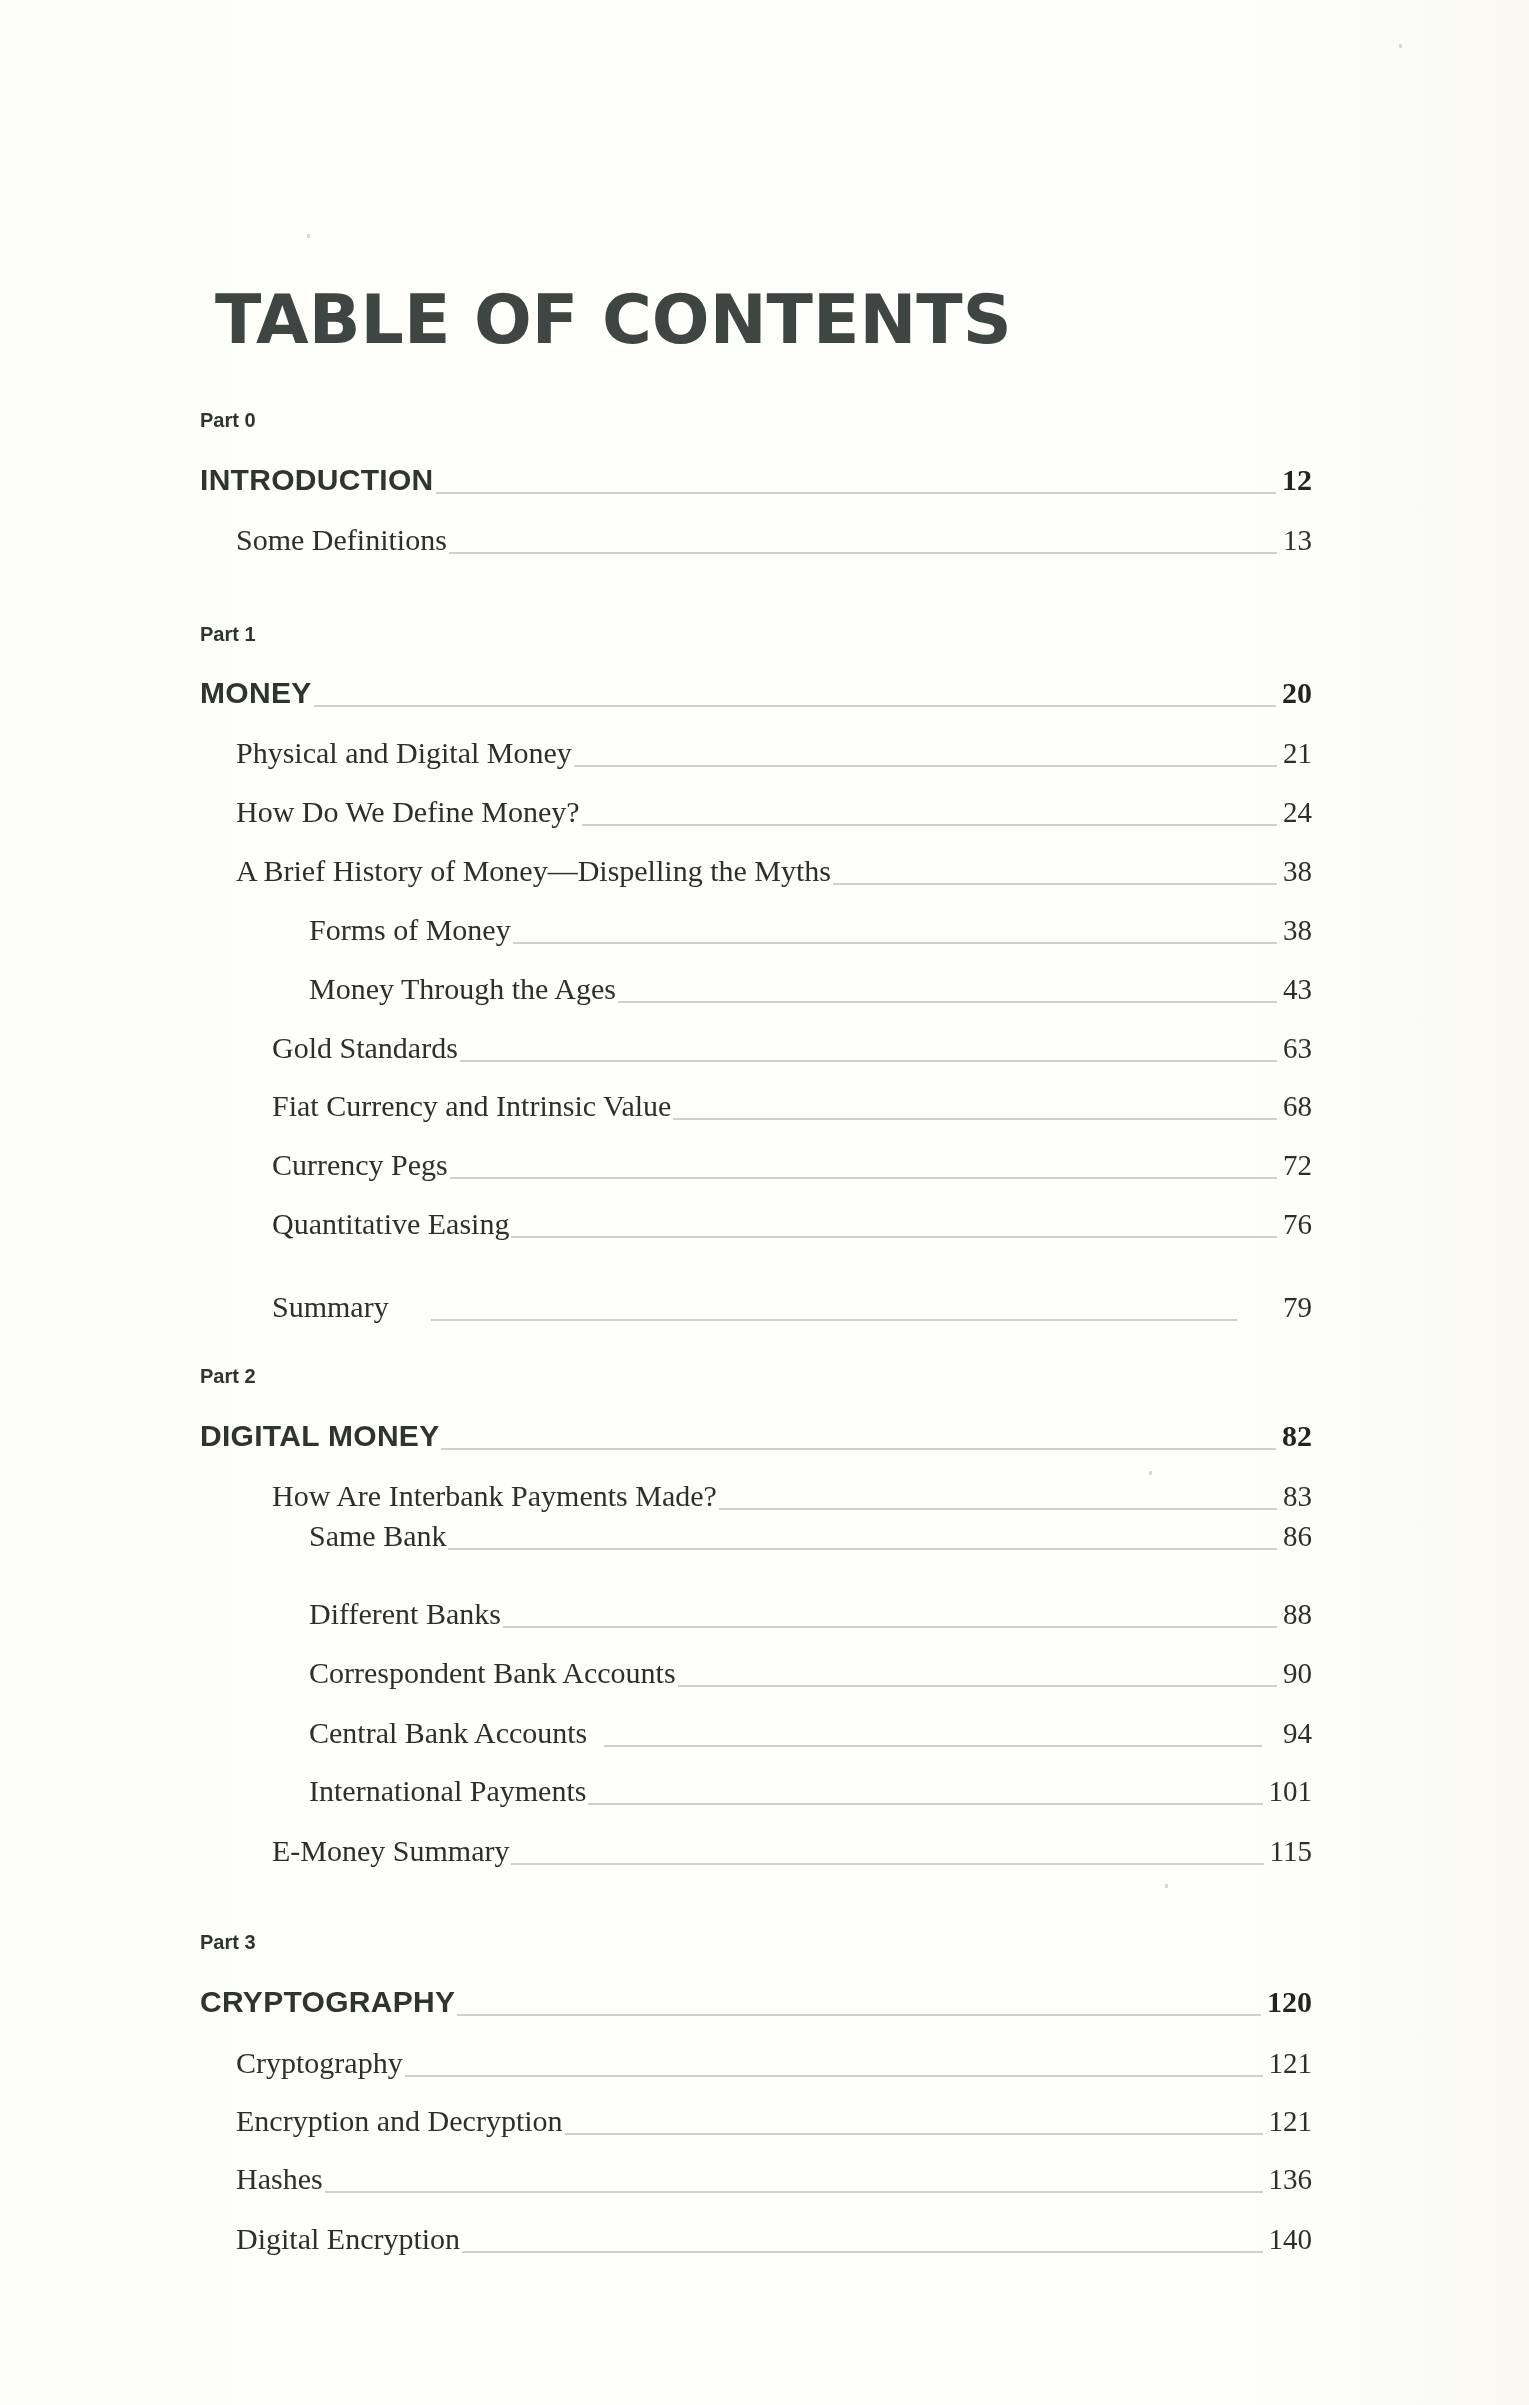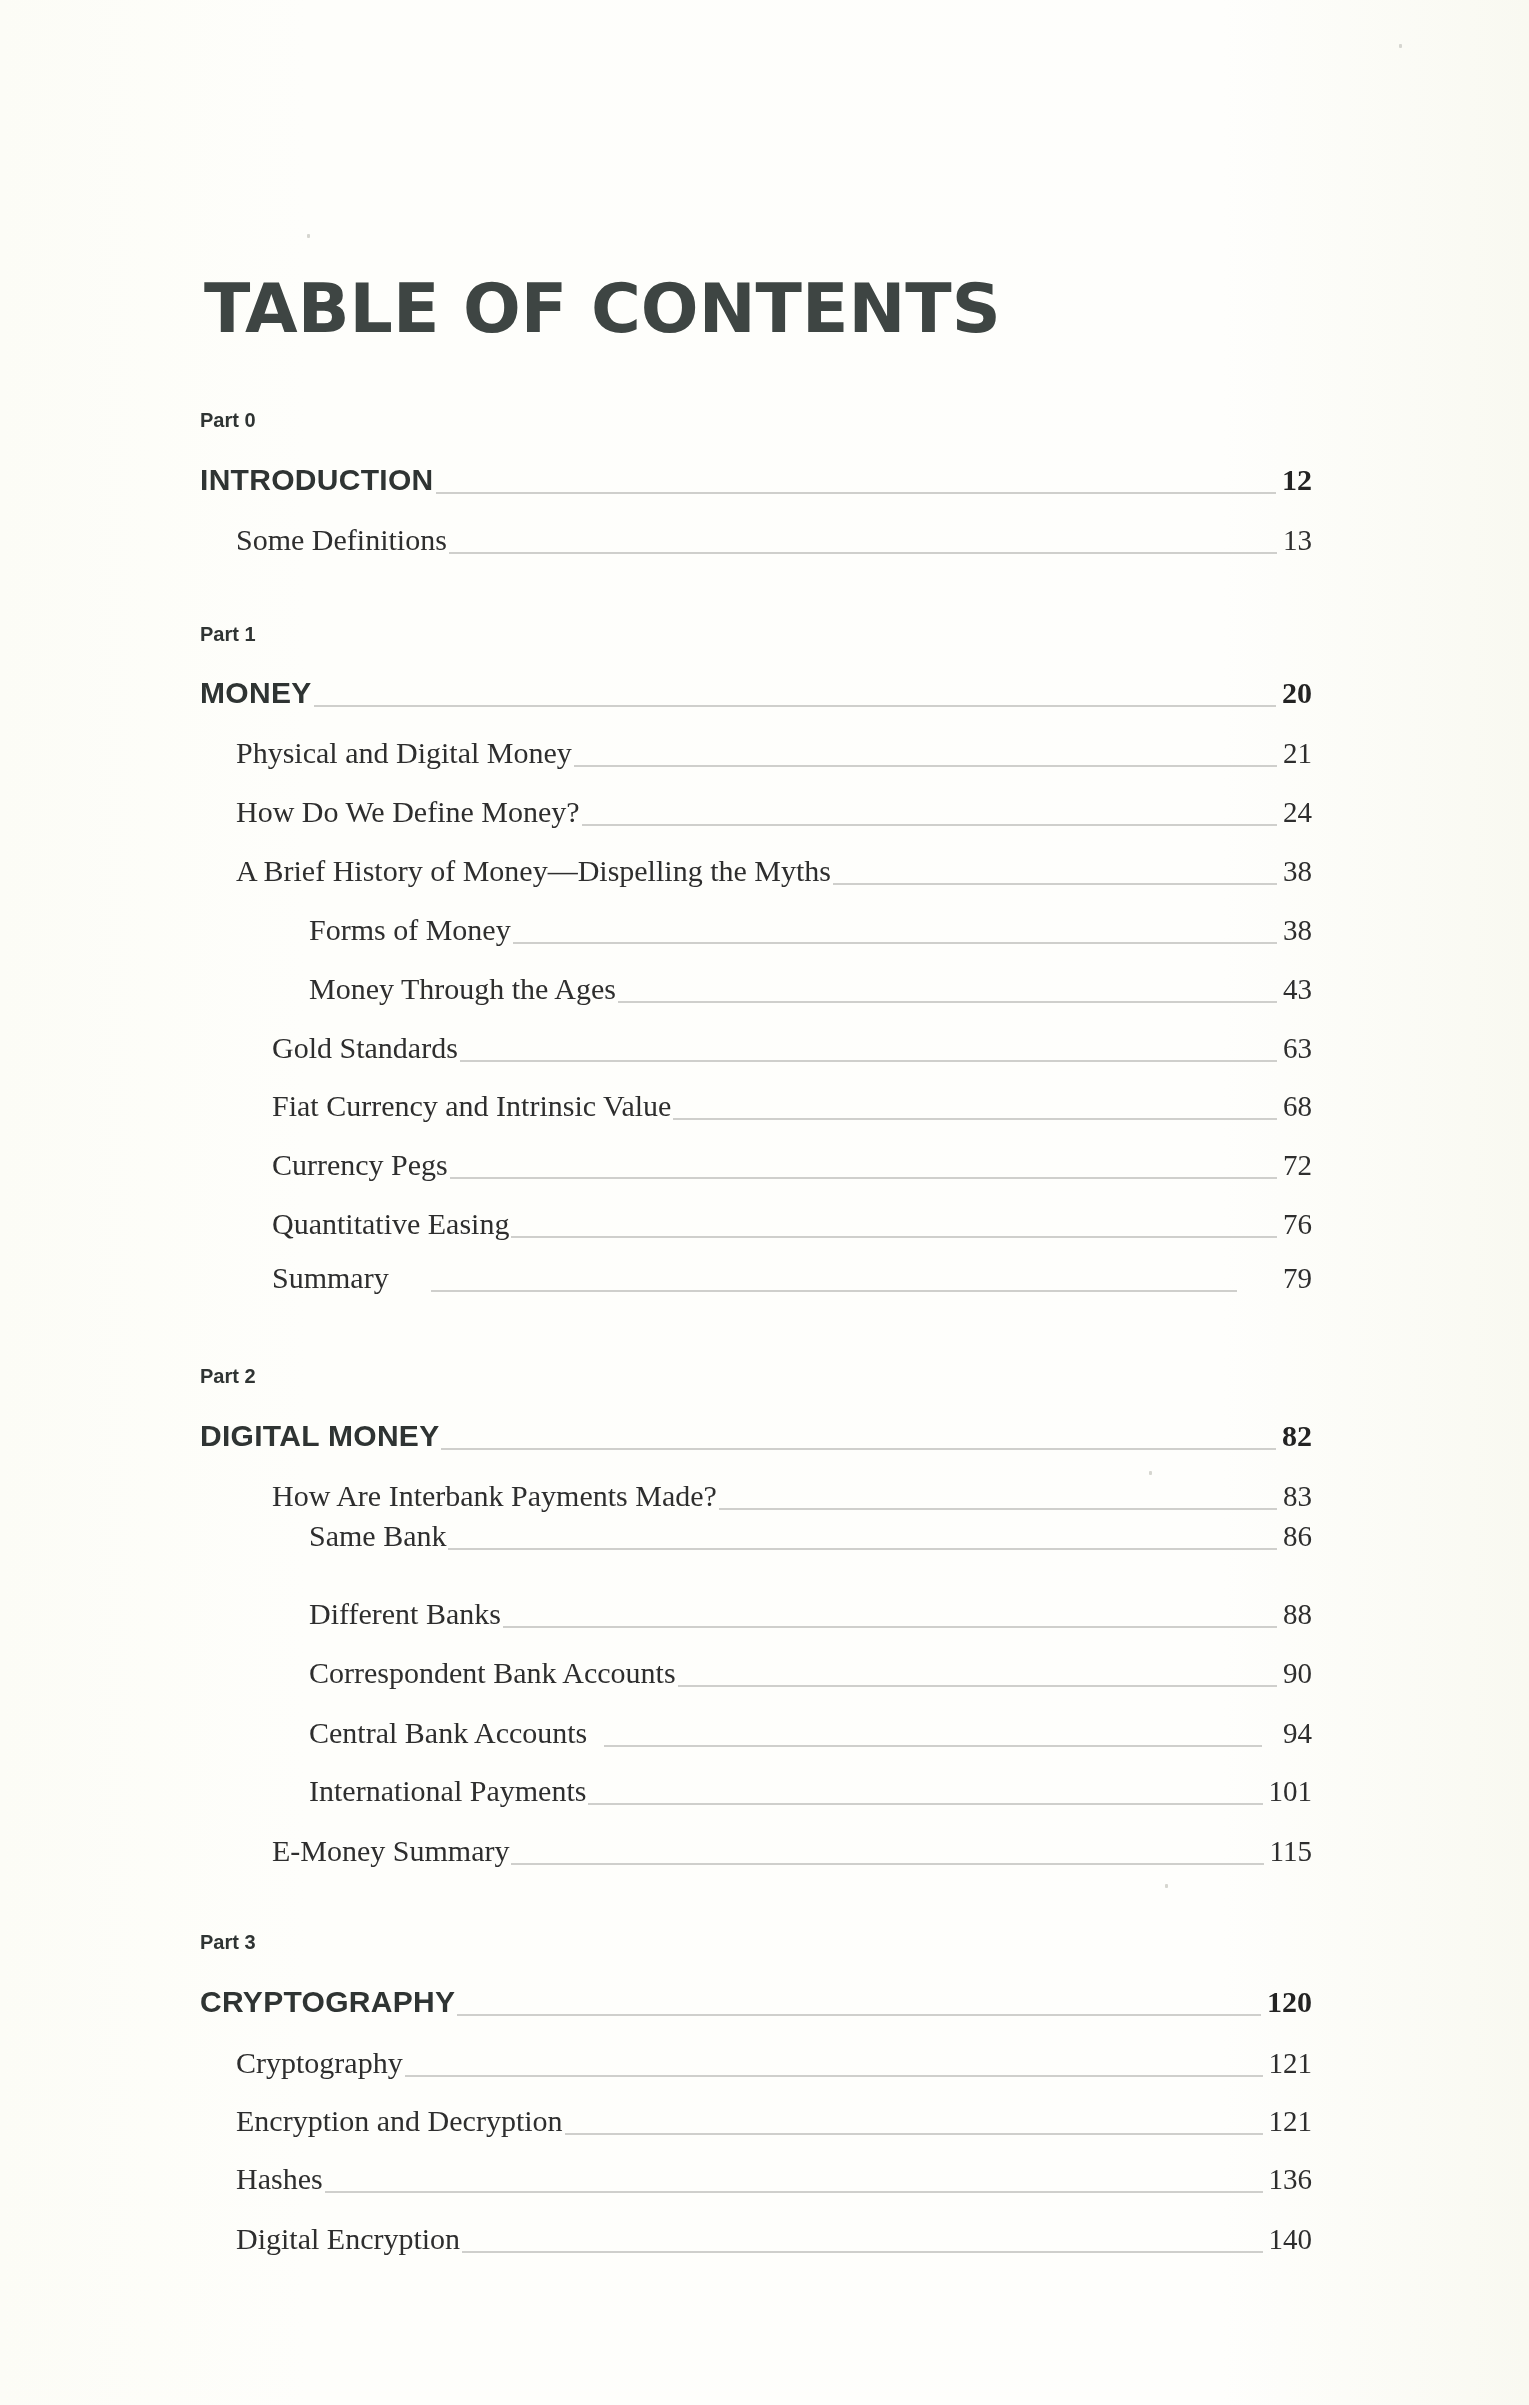--- a/index.html
+++ b/index.html
@@ -13,21 +13,21 @@
     .page {
       position: absolute;
       left: 0; top: 0;
       width: 1529px; height: 2406px;
       background: linear-gradient(90deg, #fcfcf6 0%, #fefefb 20%, #fefefc 80%, #f9f9f1 100%);
     }
     .toc-title {
       position: absolute;
       left: 198px;
       top: 269px;
-      margin: 6px;
+      margin: 17px;
       font-family: "DejaVu Sans", sans-serif;
       font-weight: bold;
       font-size: 68px;
       letter-spacing: 0px;
       color: #3e4543;
       line-height: 1;
       white-space: nowrap;
     }
     .part-label {
       position: absolute;
@@ -158,21 +158,21 @@
   <div class="toc-row lvl2" style="top:1145px;">
     <span class="entry-title">Currency Pegs</span>
     <span class="leader"></span>
     <span class="page-num">72</span>
   </div>
   <div class="toc-row lvl2" style="top:1204px;">
     <span class="entry-title">Quantitative Easing</span>
     <span class="leader"></span>
     <span class="page-num">76</span>
   </div>
-  <div class="toc-row lvl2" style="top:1258px;gap:40px;">
+  <div class="toc-row lvl2" style="top:1287px;gap:40px;">
     <span class="entry-title">Summary</span>
     <span class="leader"></span>
     <span class="page-num">79</span>
   </div>
 
   <div class="part-label" style="top:1357px;">Part 2</div>
   <div class="toc-row chapter lvl0" style="top:1416px;">
     <span class="entry-title">DIGITAL MONEY</span>
     <span class="leader"></span>
     <span class="page-num">82</span>

